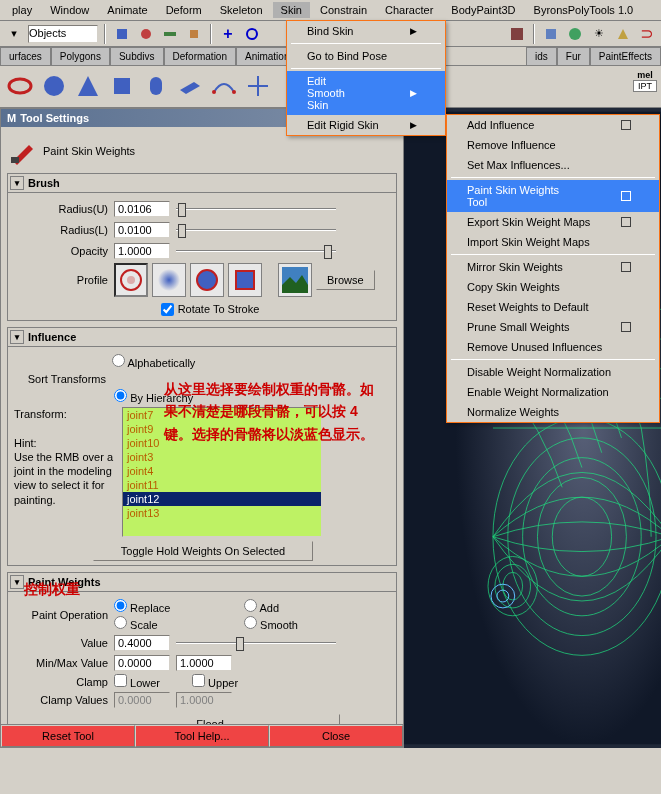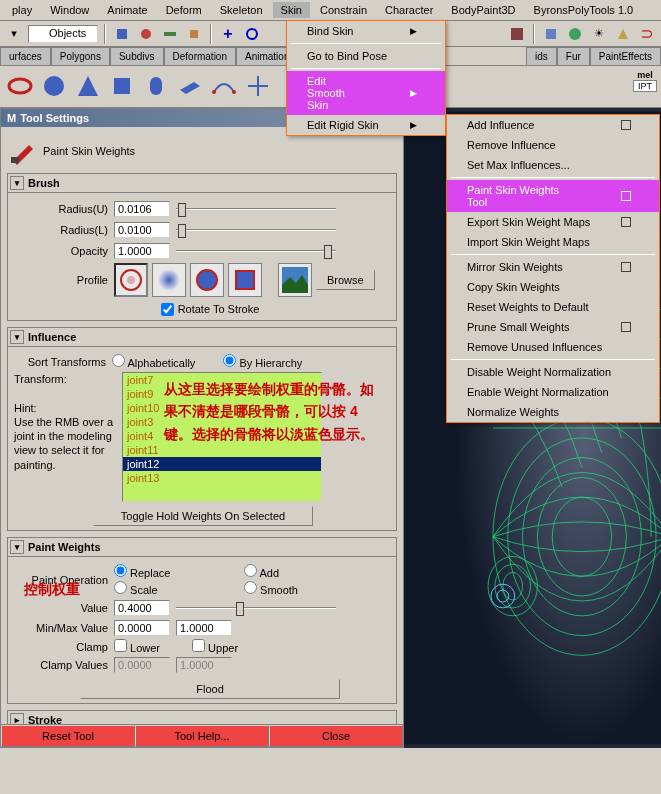--- a/index.html
+++ b/index.html
@@ -1,21 +1,21 @@
 <!DOCTYPE html>
 <html><head>
 <meta charset="utf-8">
 <style>
 * { box-sizing: border-box; margin: 0; padding: 0; font-family: Tahoma, sans-serif; font-size: 11px; }
 body { background: #d4d0c8; width: 661px; height: 794px; overflow: hidden; position: relative; }
 .menubar { background: #d4d0c8; padding: 2px 4px; display: flex; gap: 2px; border-bottom: 1px solid #808080; }
 .menubar span { padding: 2px 8px; cursor: default; }
 .menubar span.active { background: #b0b0b0; }
 .toolbar-row { background: #d4d0c8; padding: 2px 4px; display: flex; align-items: center; gap: 4px; border-bottom: 1px solid #808080; height: 26px; }
-.dropdown { border: 1px inset #d4d0c8; background: white; padding: 1px 20px; font-size: 11px; height: 18px; display: inline-block; width: 70px; }
+.dropdown { border: 1px inset #d4d0c8; background: white; padding: 1px 0; font-size: 11px; height: 18px; display: inline-block; width: 70px; }
 .tool-icon { width: 20px; height: 20px; display: inline-flex; align-items: center; justify-content: center; }
 .divider { width: 2px; height: 20px; border-left: 1px solid #808080; border-right: 1px solid #fff; margin: 0 2px; }
 .shelf-tabs { display: flex; background: #d4d0c8; border-bottom: 1px solid #808080; }
 .shelf-tabs span { padding: 3px 8px; border: 1px solid #808080; border-bottom: none; background: #c0c0c0; font-size: 10px; }
 .shelf-icons { background: #d4d0c8; padding: 4px; display: flex; gap: 2px; border-bottom: 1px solid #808080; height: 42px; }
 .shelf-icon { width: 32px; height: 32px; display: flex; align-items: center; justify-content: center; }
 
 .main-area { display: flex; height: calc(794px - 154px); }
 .tool-settings { width: 404px; background: #d4d0c8; border: 1px solid #808080; display: flex; flex-direction: column; }
 .ts-title { background: linear-gradient(to right, #5a7090, #8090a8); color: white; padding: 3px 6px; font-weight: bold; display: flex; align-items: center; gap: 4px; }
@@ -31,33 +31,33 @@
 .num-input { width: 56px; border: 1px inset #d4d0c8; background: white; padding: 1px 3px; font-size: 11px; }
 .num-input.disabled { background: #d4d0c8; color: #808080; }
 .slider { flex: 1; height: 18px; position: relative; max-width: 160px; }
 .slider-track { position: absolute; top: 8px; left: 0; right: 0; height: 2px; background: #808080; border-bottom: 1px solid #fff; }
 .slider-thumb { position: absolute; top: 3px; width: 8px; height: 14px; background: #d4d0c8; border: 1px solid #404040; }
 .profile-row { display: flex; align-items: center; gap: 4px; }
 .profile-btn { width: 34px; height: 34px; border: 1px solid #808080; background: #e8e8e8; display: flex; align-items: center; justify-content: center; }
 .profile-btn.sel { border: 2px inset #808080; }
 .browse-btn, .std-btn { border: 1px outset #d4d0c8; background: #d4d0c8; padding: 3px 10px; cursor: default; }
 .checkbox-row { display: flex; align-items: flex-start; gap: 4px; justify-content: center; margin-top: 6px; }
-.radio-group { display: flex; gap: 28px; align-items: center; }
+.radio-group { display: flex; gap: 20px; align-items: center; flex-direction: column; }
 .listbox { border: 1px inset #d4d0c8; background: #bef264; width: 200px; height: 130px; overflow-y: scroll; font-size: 11px; }
 .listbox div { padding: 1px 4px; color: #b85c00; }
 .listbox div.sel { background: #0a246a; color: white; }
 .influence-layout { display: flex; gap: 8px; }
 .influence-left { width: 100px; font-size: 11px; line-height: 1.3; }
 .annotation { position: absolute; color: #cc0000; font-size: 14px; font-weight: bold; line-height: 1.6; pointer-events: none; z-index: 50; }
 .bottom-bar { display: flex; border-top: 1px solid #808080; background: #d4d0c8; }
 .bottom-bar button { flex: 1; border: 1px outset #d4d0c8; background: #ef4444; padding: 4px; }
 
 .dropdown-menu { position: absolute; background: #d4d0c8; border: 1px solid #f97316; box-shadow: 2px 2px 4px rgba(0,0,0,0.3); z-index: 100; }
 .dropdown-menu .item { padding: 4px 28px 4px 20px; display: flex; justify-content: space-between; align-items: center; gap: 20px; }
-.dropdown-menu .item.highlight { background: #d946ef; color: white; gap: 45px; }
+.dropdown-menu .item.highlight { background: #3b82f6; color: white; gap: 45px; }
 .dropdown-menu .sep { height: 1px; background: #808080; border-bottom: 1px solid #fff; margin: 2px 4px; }
 .arrow { font-size: 9px; }
 .box-icon { width: 10px; height: 10px; border: 1px solid #404040; display: inline-block; }
 
 .viewport { flex: 1; background: #202838; position: relative; overflow: hidden; }
 .viewport svg { width: 100%; height: 100%; }
 
 input[type=checkbox], input[type=radio] { margin: 0; }
 </style>
 </head>

